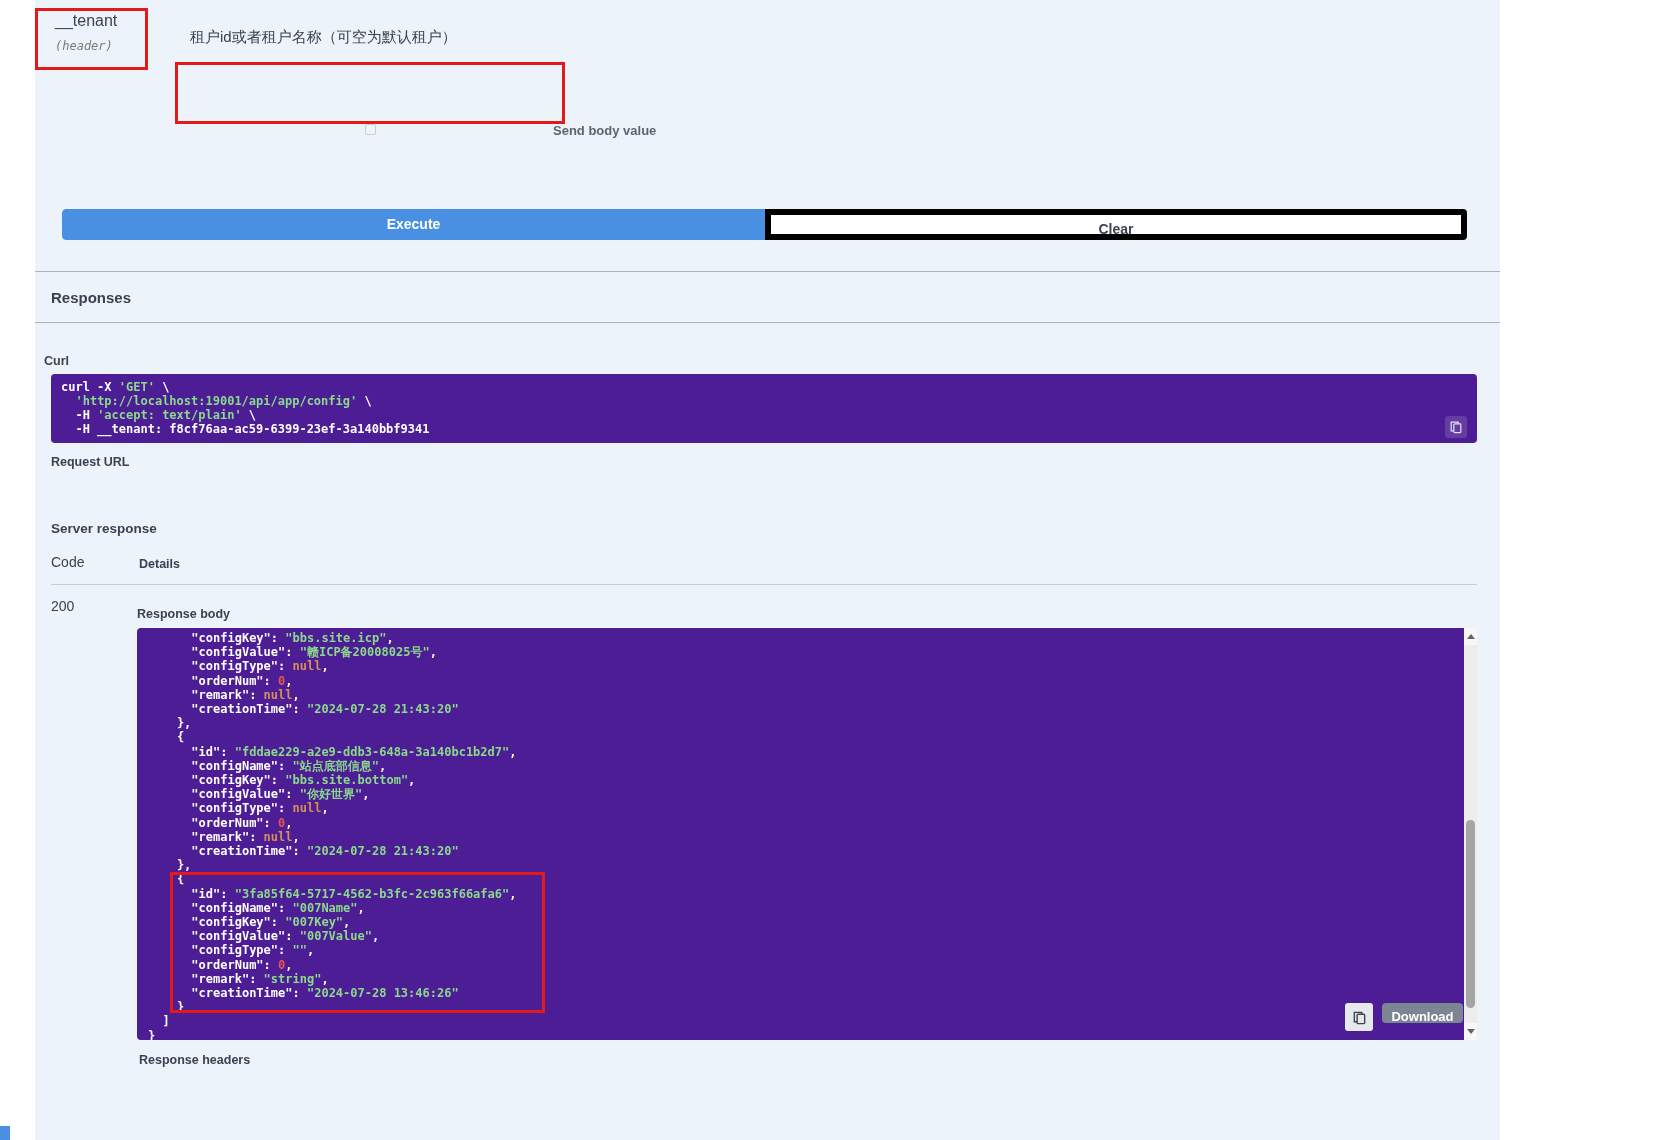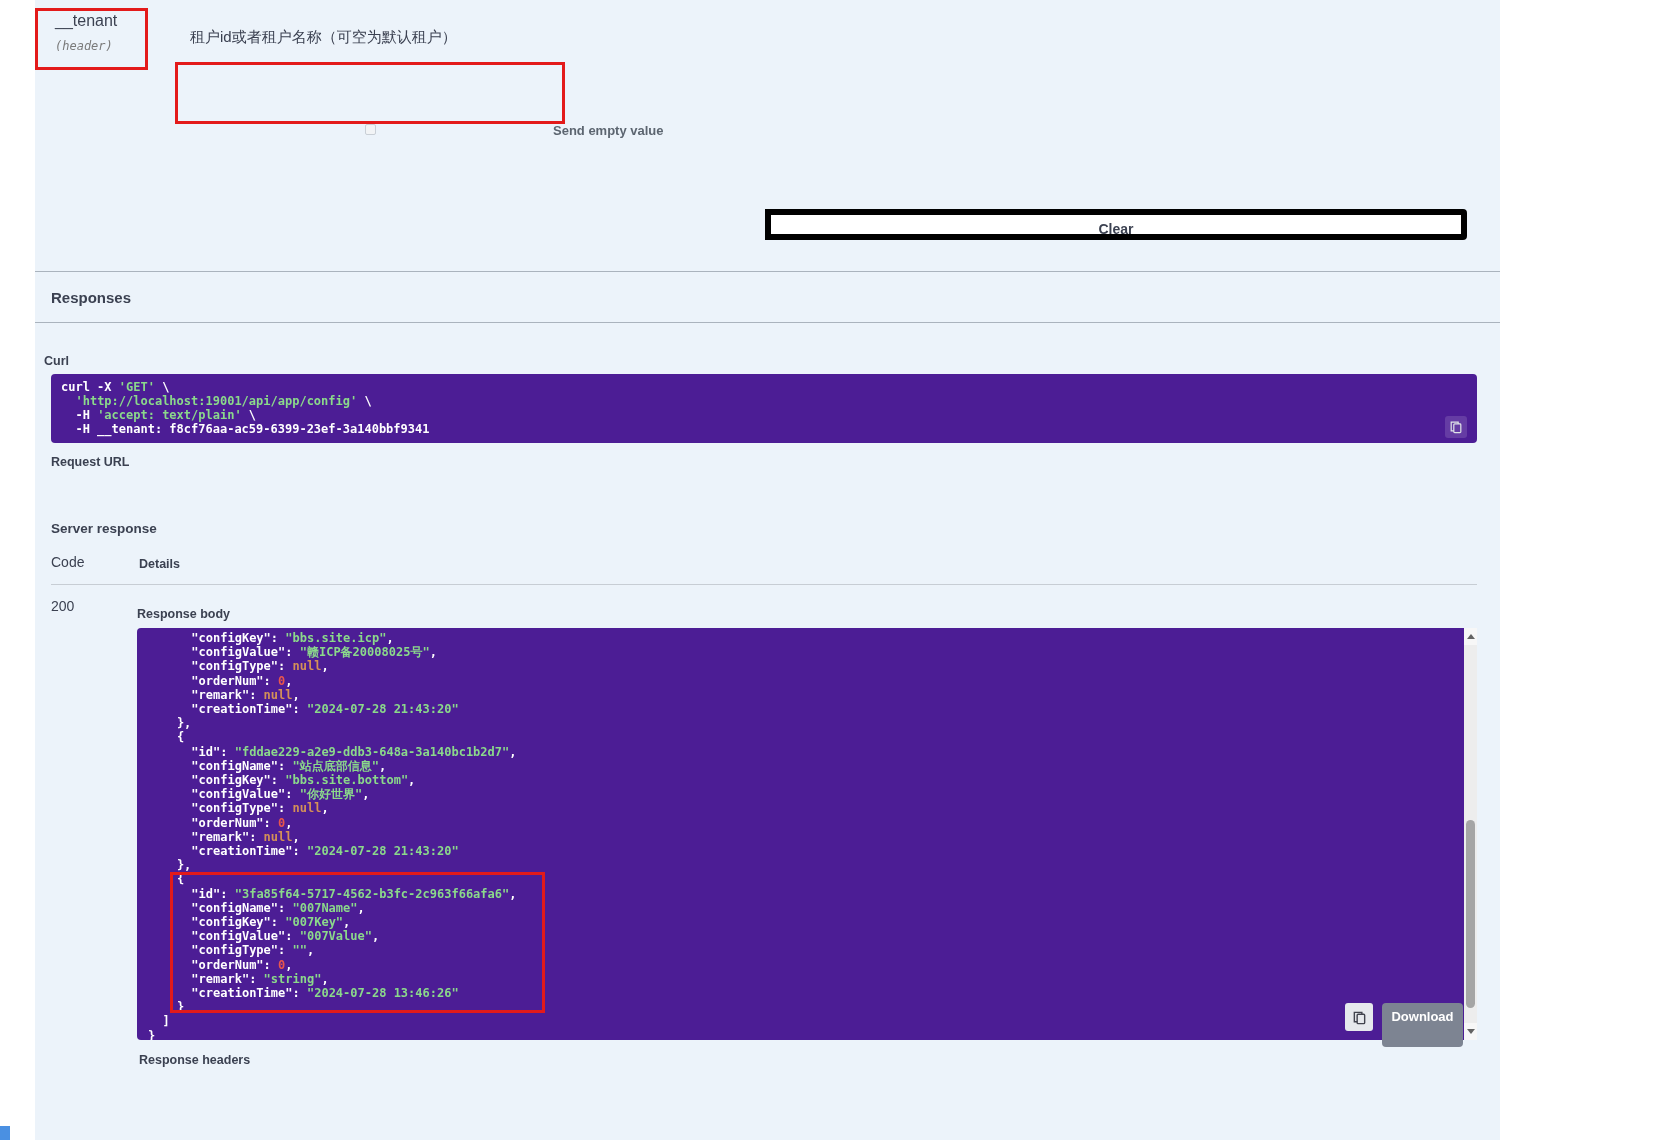--- a/index.html
+++ b/index.html
@@ -63,21 +63,21 @@
   .tok-p { color:#ffffff; }
   .tok-s { color:#8bd98b; }
   .tok-n { color:#e8554d; }
   .tok-u { color:#d49057; }
 
   
   .copy-btn { position:absolute; display:flex; align-items:center; justify-content:center;
               border-radius:3px; cursor:pointer; z-index:3; }
   .curl-copy { left:1445px; top:416px; width:22px; height:22px; background:rgba(255,255,255,0.14); }
   .body-copy { left:1345px; top:1003px; width:28px; height:28px; background:#e6e9ed; }
-  .download-btn { position:absolute; left:1382px; top:1003px; width:81px; height:44px;
+  .download-btn { position:absolute; left:1382px; top:1003px; width:81px; height:20px;
                   background:#7d8492; color:#fff; font-size:13px; font-weight:bold;
                   text-align:center; line-height:28px; border-radius:4px; cursor:pointer; z-index:3; }
 
   
   .vscroll { position:absolute; left:1464px; top:628px; width:13px; height:412px;
              background:#ededed; z-index:3; }
   .scroll-btn { position:absolute; left:0; width:13px; height:17px; background:#f7f7f7;
                 display:flex; align-items:center; justify-content:center; cursor:pointer; }
   .scroll-btn.up { top:0; } .scroll-btn.down { bottom:0; }
   .tri-up { width:0; height:0; border-left:4px solid transparent; border-right:4px solid transparent;
@@ -102,22 +102,23 @@
 <div class="page">
 
   <div class="content-bg"></div>
 
   <div class="param-name">
     <div class="pname">__tenant</div>
     <div class="pin">(header)</div>
   </div>
   <div class="param-desc">租户id或者租户名称（可空为默认租户）</div>
   <span class="send-empty-checkbox"></span>
-  <div class="send-empty-label">Send empty value</div>
+  <div class="send-empty-label">Send body value</div>
 
+  <div class="btn execute-btn">Execute</div>
   <div class="btn clear-btn">Clear</div>
 
   <div class="divider d1"></div>
   <div class="responses-title">Responses</div>
   <div class="divider d2"></div>
 
   <div class="small-label curl-label">Curl</div>
   <pre class="code-block curl-block"><div class="code-line"><span class="tok-p">curl -X </span><span class="tok-s">'GET'</span><span class="tok-p"> \</span></div><div class="code-line"><span class="tok-p">  </span><span class="tok-s">'http://localhost:19001/api/app/config'</span><span class="tok-p"> \</span></div><div class="code-line"><span class="tok-p">  -H </span><span class="tok-s">'accept: text/plain'</span><span class="tok-p"> \</span></div><div class="code-line"><span class="tok-p">  -H __tenant: f8cf76aa-ac59-6399-23ef-3a140bbf9341</span></div></pre>
   <div class="copy-btn curl-copy">
     <svg width="14" height="14" viewBox="0 0 16 16" fill="none" stroke="#dfe3e8" stroke-width="1.4">

